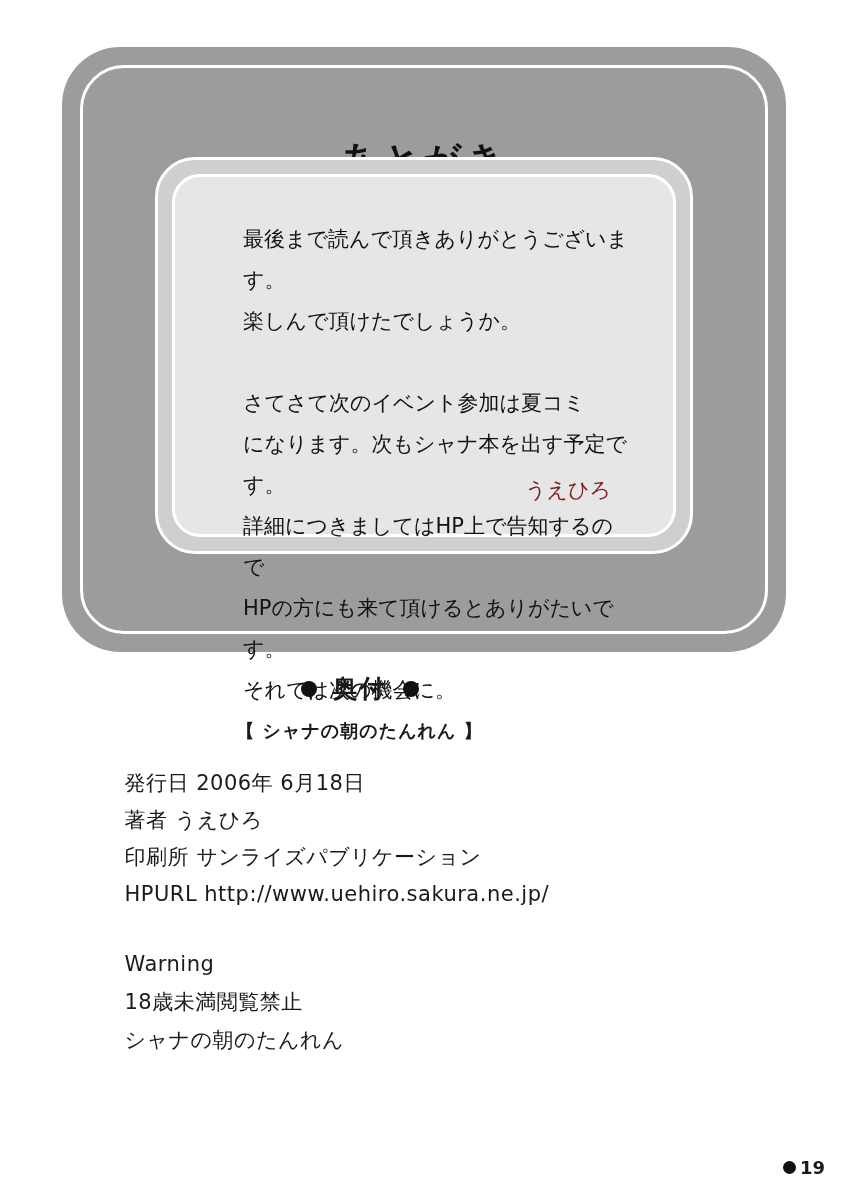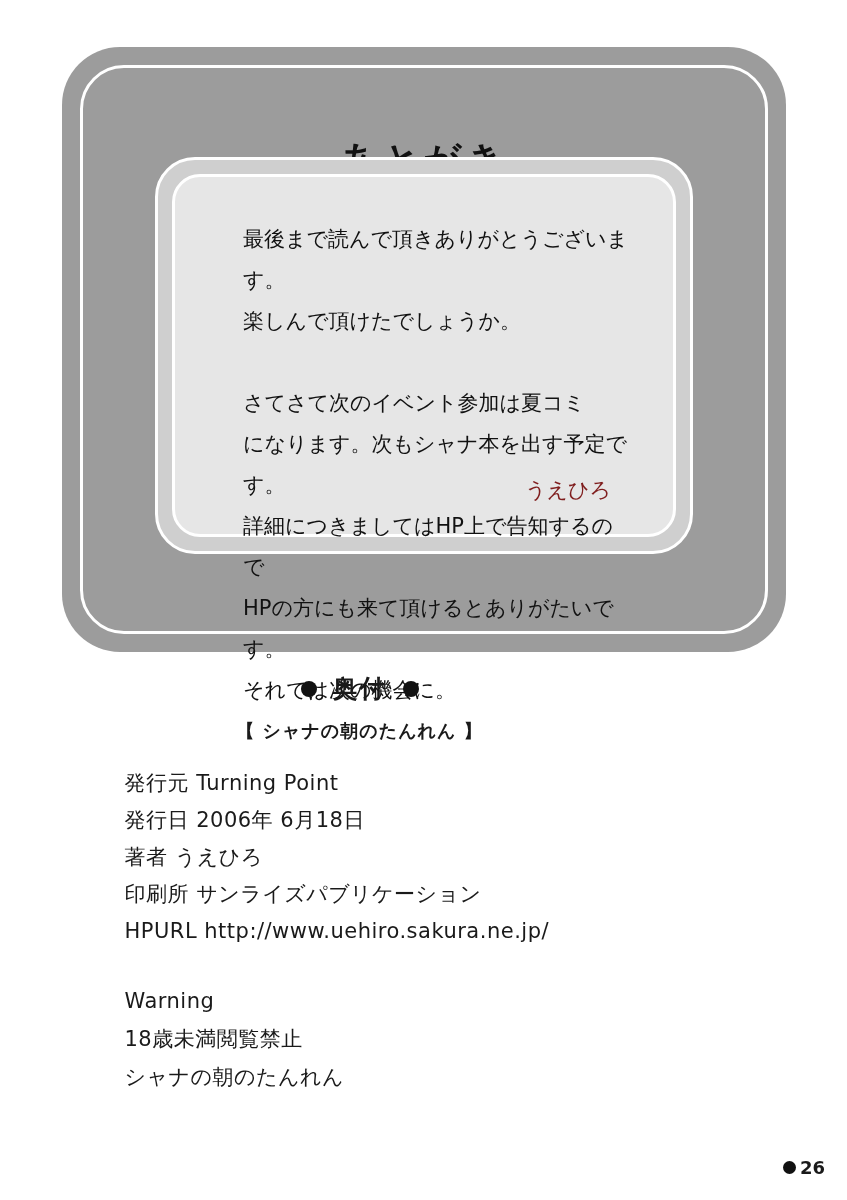--- a/index.html
+++ b/index.html
@@ -184,29 +184,28 @@
 </div>
 
 <div class="colophon">
   <div class="colophon-heading">
     <span class="bullet-dot"></span>
     <span>奥付</span>
     <span class="bullet-dot"></span>
   </div>
   <div class="colophon-subtitle">【 シャナの朝のたんれん 】</div>
   <div class="colophon-lines">
-    <div class="colophon-line">発行元  Turning  Point</div>
     <div class="colophon-line">発行日  2006年  6月18日</div>
     <div class="colophon-line">著者      うえひろ</div>
     <div class="colophon-line">印刷所  サンライズパブリケーション</div>
     <div class="colophon-line">HPURL  http://www.uehiro.sakura.ne.jp/</div>
   </div>
   <div class="warning-block">
     <div class="warning-line">Warning</div>
     <div class="warning-line">18歳未満閲覧禁止</div>
     <div class="warning-line">シャナの朝のたんれん</div>
   </div>
 </div>
 
 <div class="page-number">
   <span class="page-dot"></span>
-  <span>26</span>
+  <span>19</span>
 </div>
 
 </body></html>

